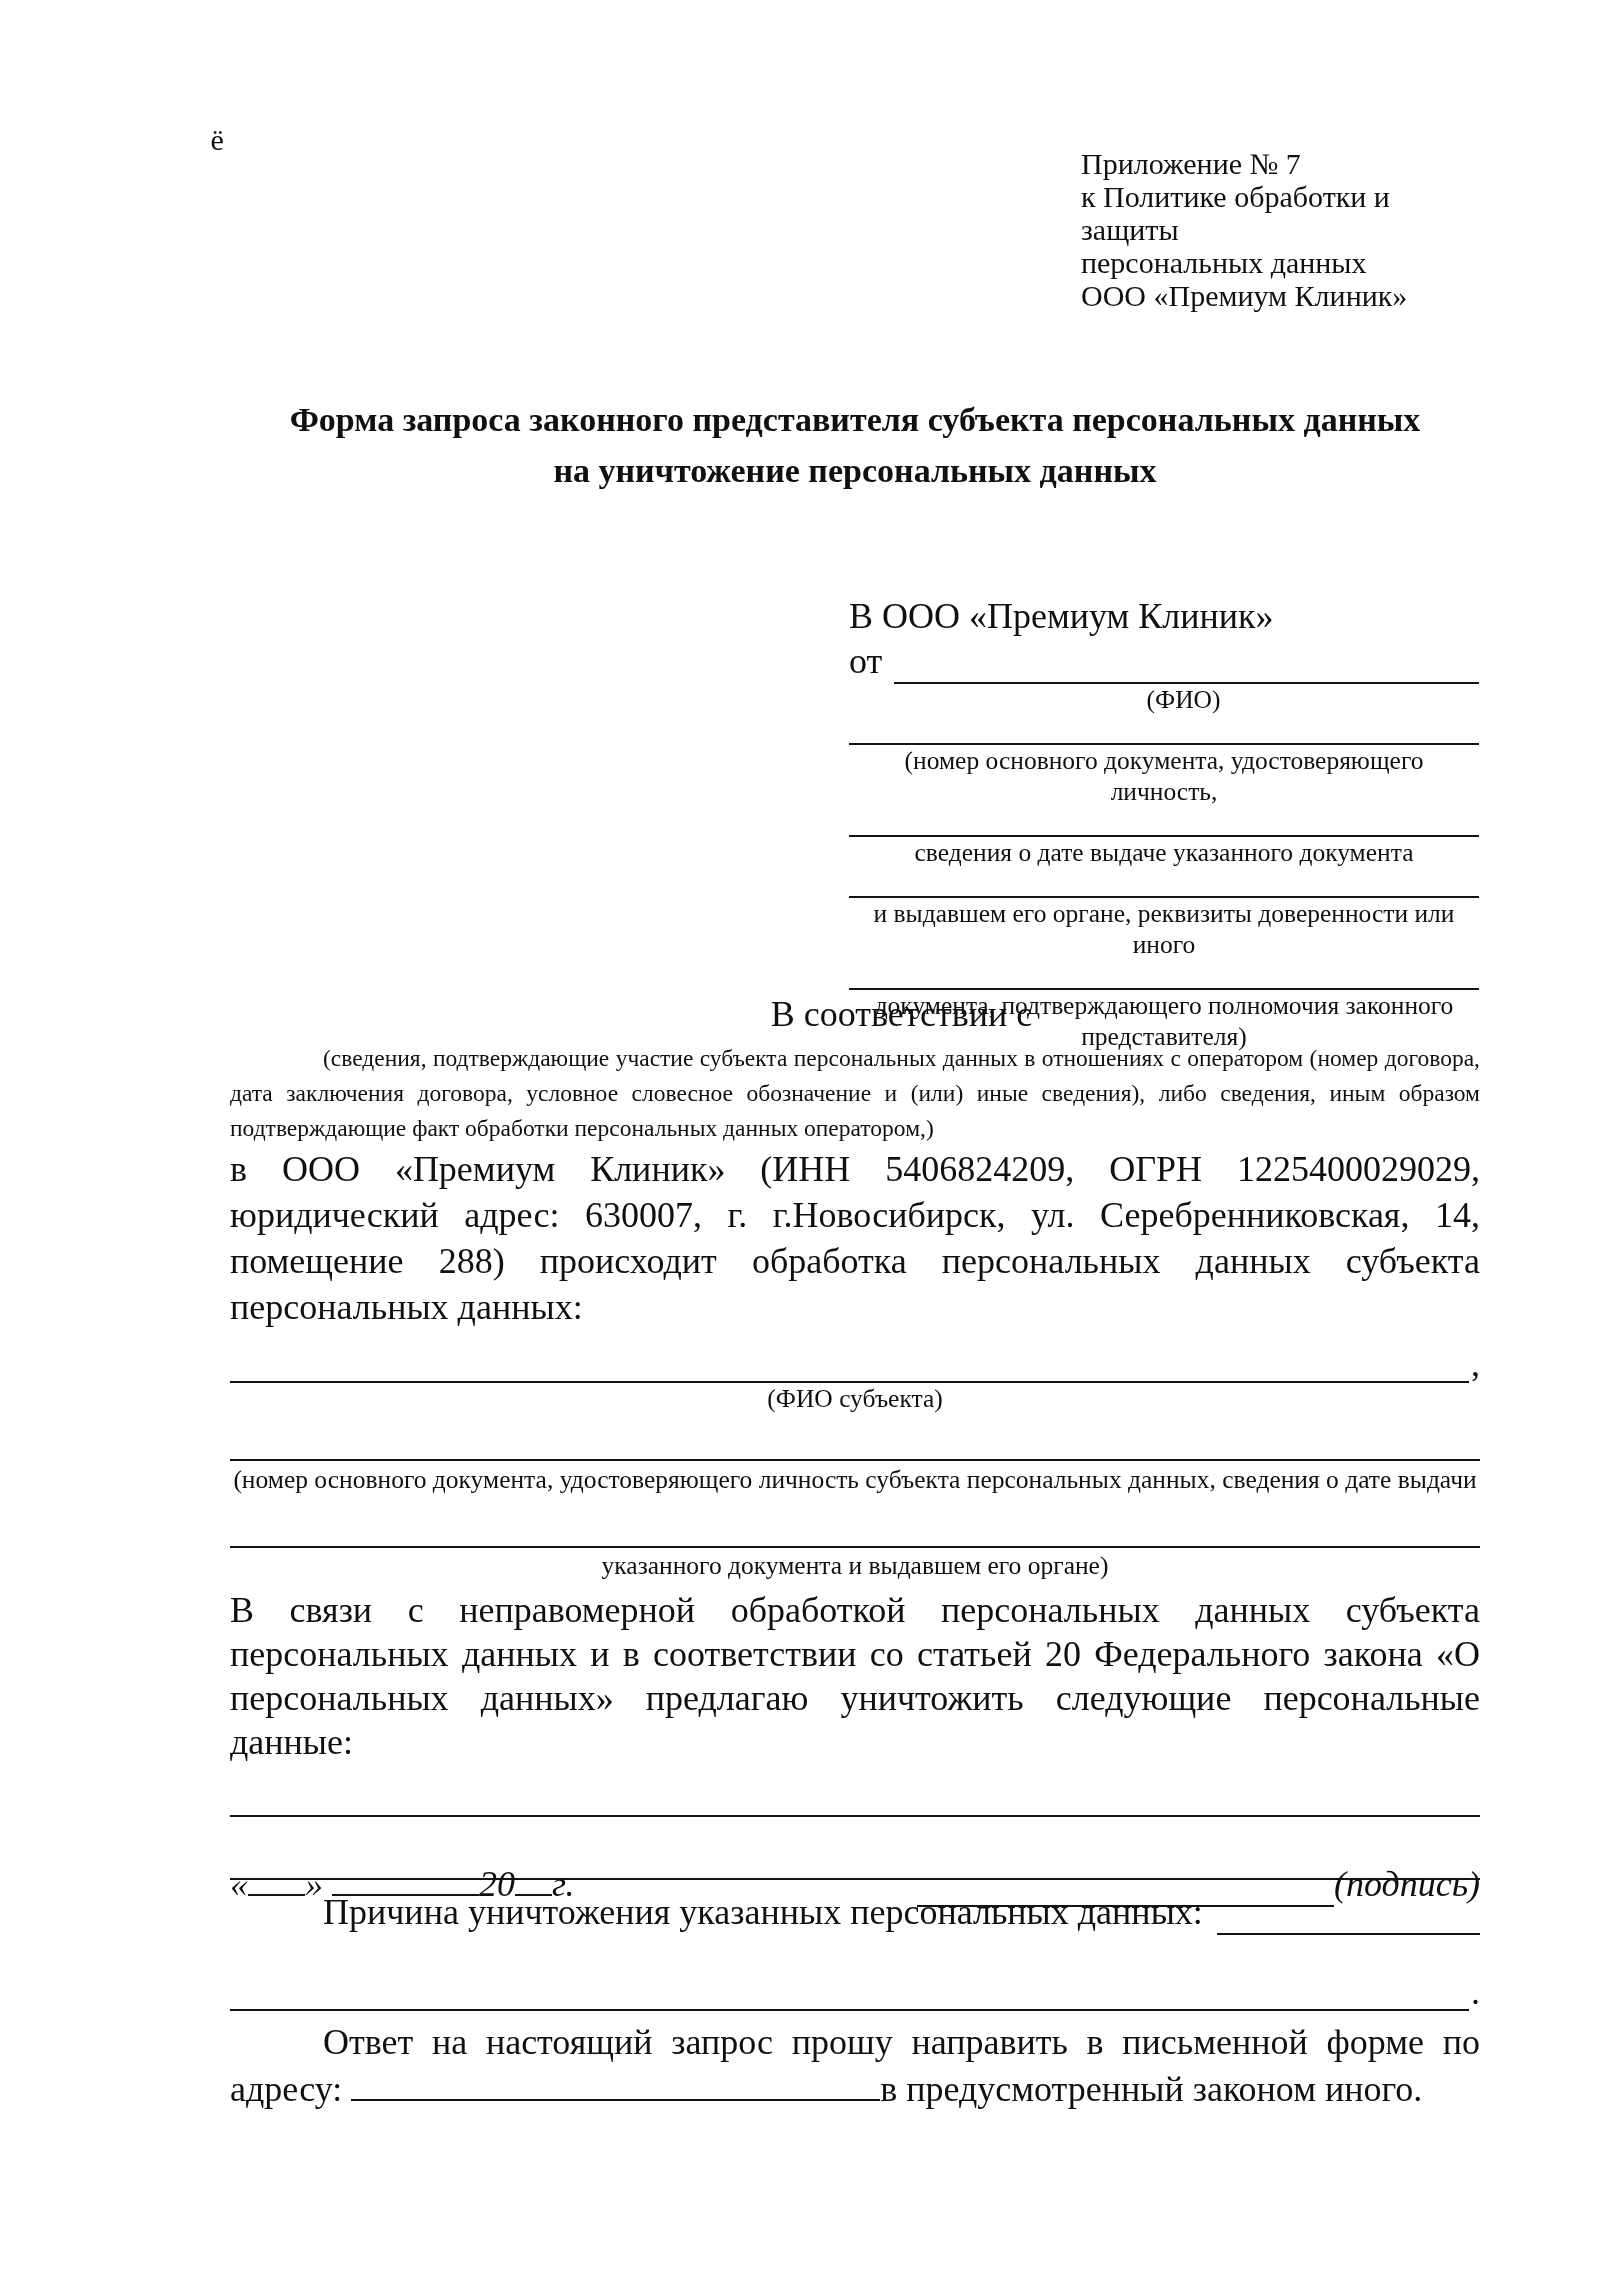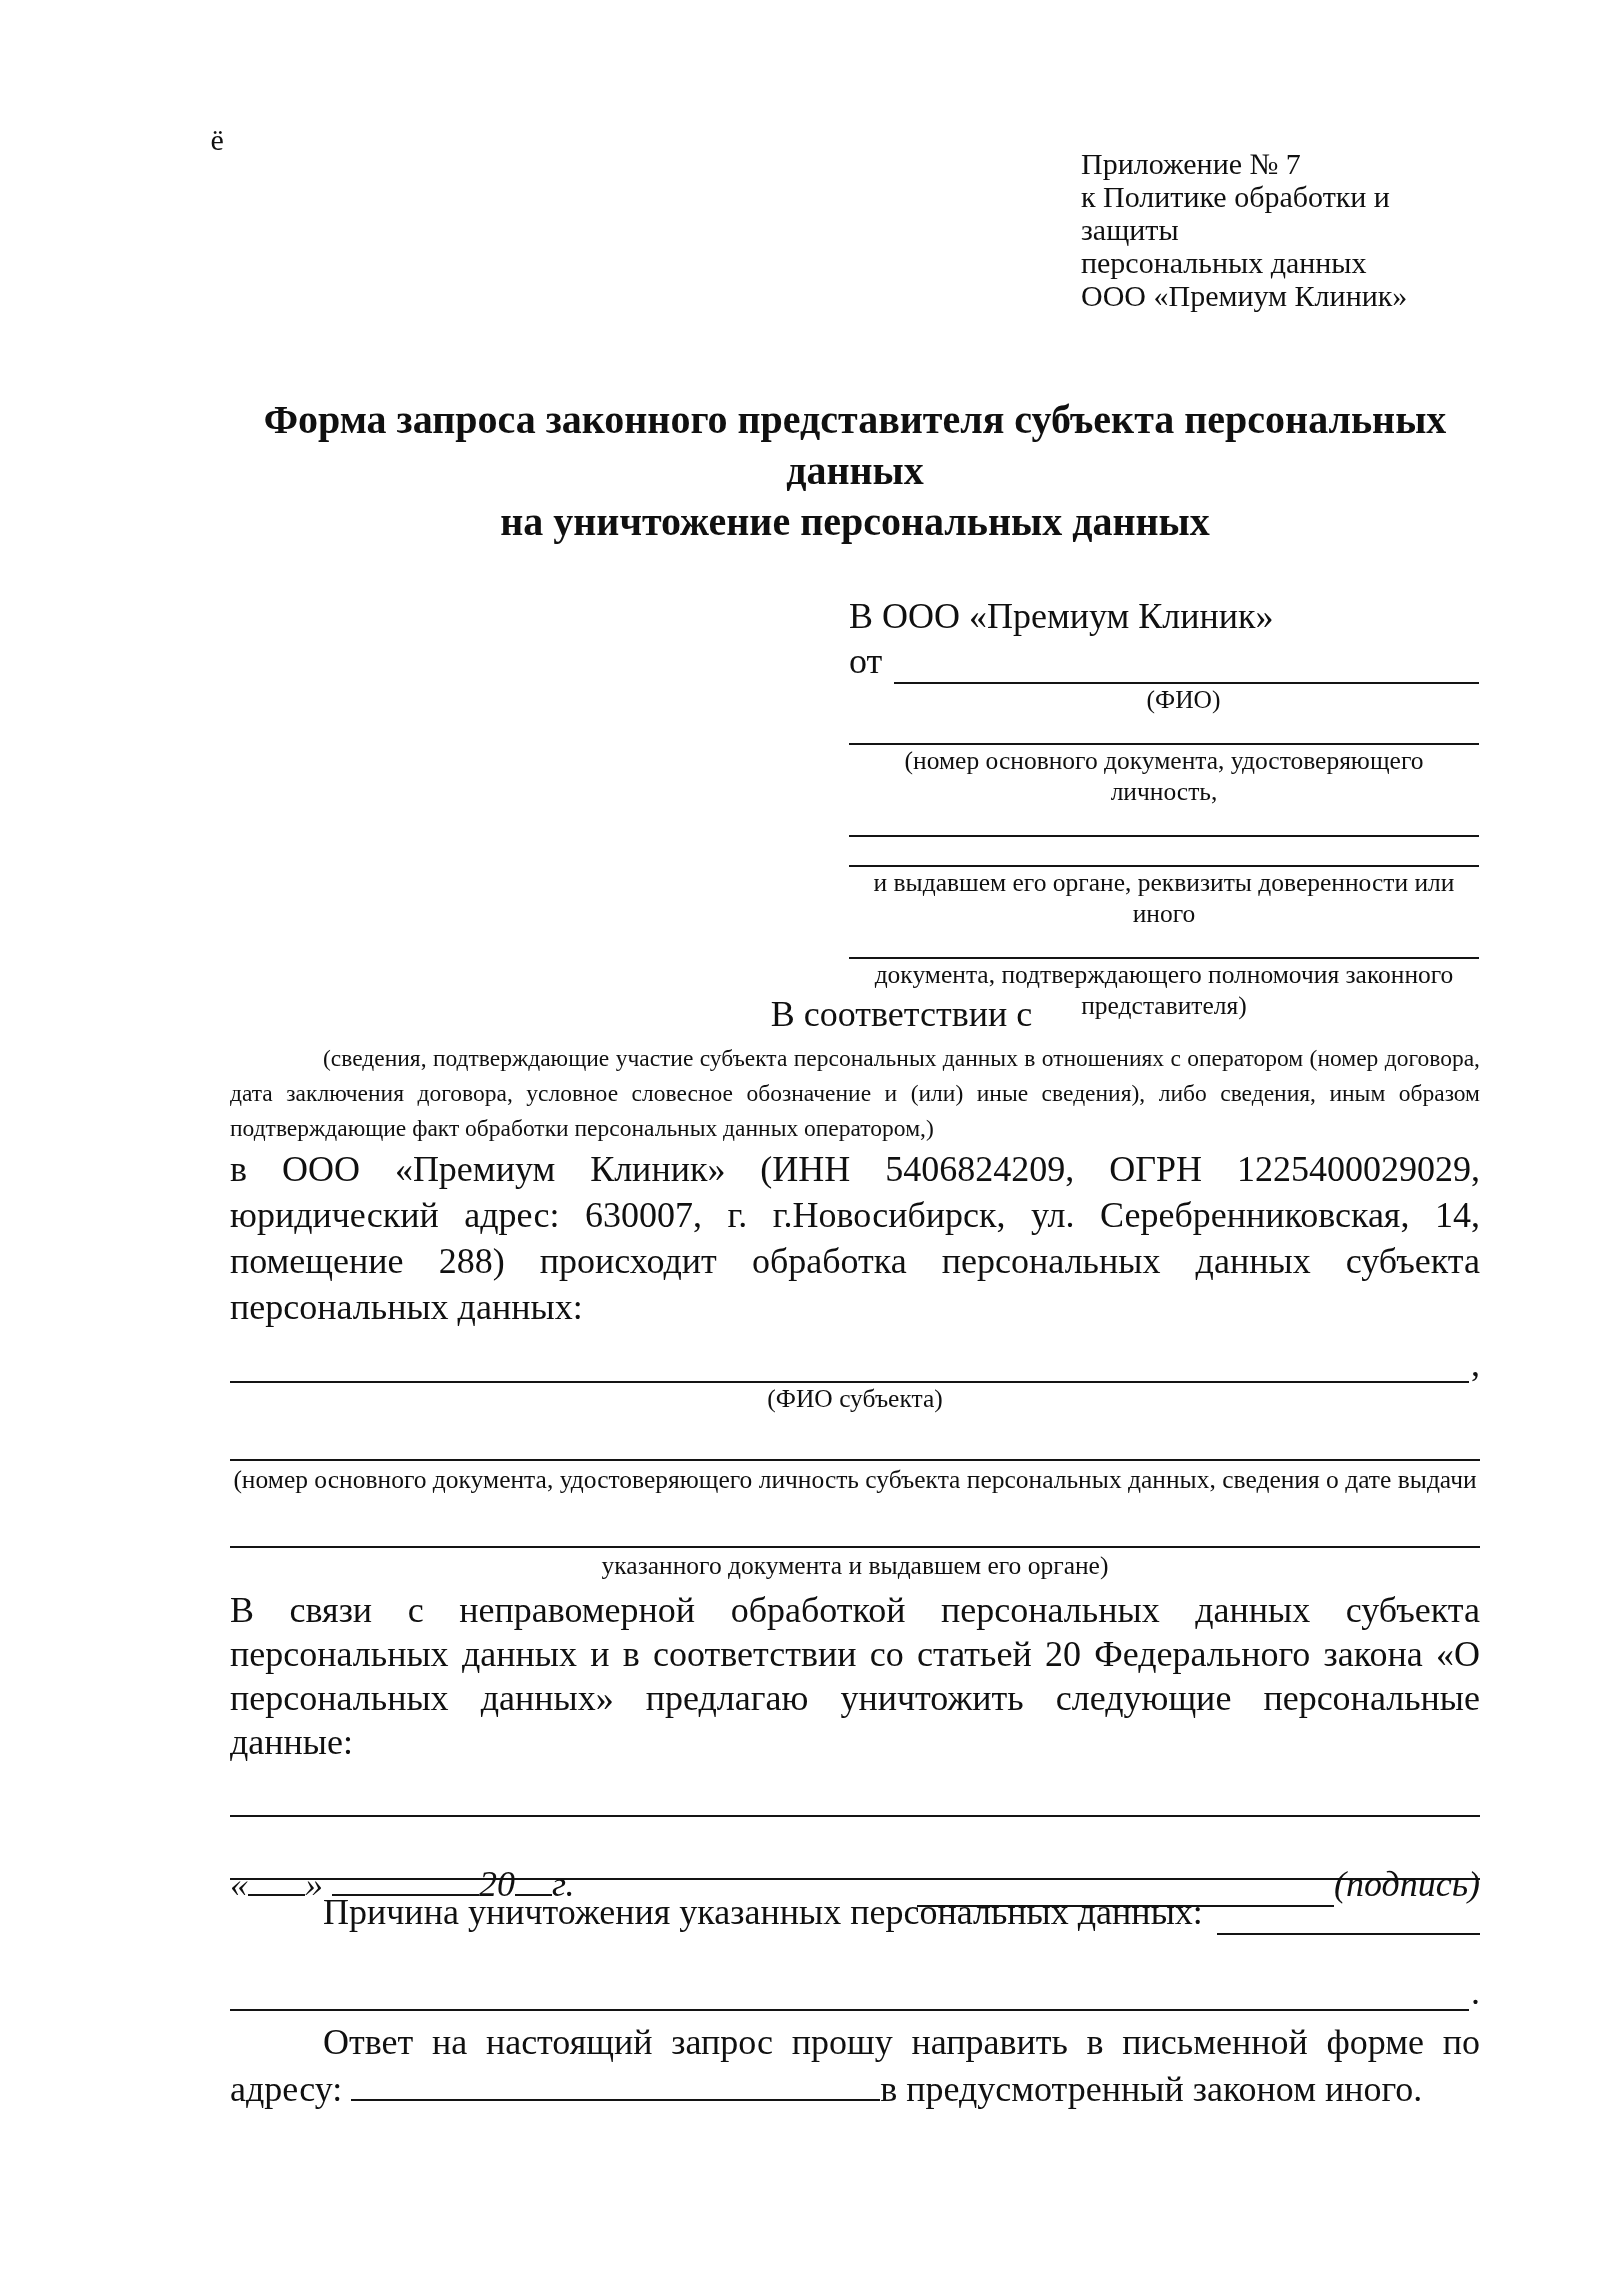--- a/index.html
+++ b/index.html
@@ -16,21 +16,21 @@
 
   
   .yo { position:absolute; left:-19.6px; top:123px; font-size:30px; line-height:33px; }
 
   
   .appendix { position:absolute; left:851px; top:147px; font-size:30px; line-height:33px; }
 
   
   .doc-title {
     position:absolute; left:0; top:394px; width:100%;
-    text-align:center; font-weight:bold; font-size:40px; line-height:51px;
+    text-align:center; font-weight:bold; font-size:34px; line-height:51px;
   }
 
   
   .addr { position:absolute; left:619px; top:594px; width:630px; font-size:36px; line-height:45px; }
   .from-row { display:flex; align-items:flex-end; }
   .from-row .lbl { white-space:nowrap; }
   .from-row .ln { flex:1; margin-left:11.8px; border-bottom:2.9px solid #141414; height:37px; }
   .cap { font-size:25.5px; line-height:31px; text-align:center; }
   .addr .cap-fio { padding-left:39px; }
   .pair .ln { border-bottom:2.9px solid #141414; height:28px; }
@@ -89,20 +89,21 @@
         <span class="ln"></span>
       </div>
       <div class="cap cap-fio">(ФИО)</div>
 
       <div class="pair">
         <div class="ln"></div>
         <div class="cap">(номер основного документа, удостоверяющего личность,</div>
       </div>
       <div class="pair">
         <div class="ln"></div>
+        <div class="cap">сведения о дате выдаче указанного документа</div>
       </div>
       <div class="pair">
         <div class="ln"></div>
         <div class="cap">и выдавшем его органе, реквизиты доверенности или иного</div>
       </div>
       <div class="pair">
         <div class="ln"></div>
         <div class="cap">документа, подтверждающего полномочия законного представителя)</div>
       </div>
     </div>

